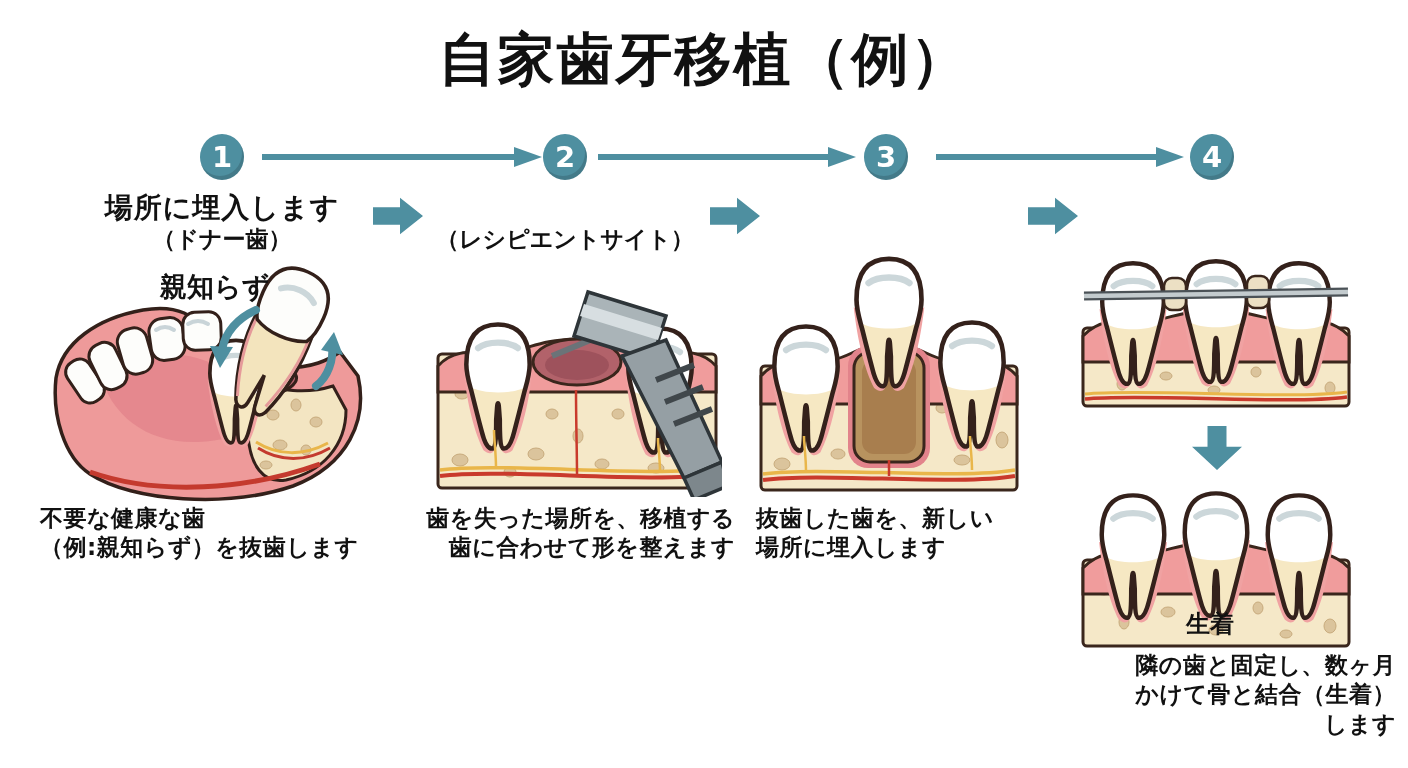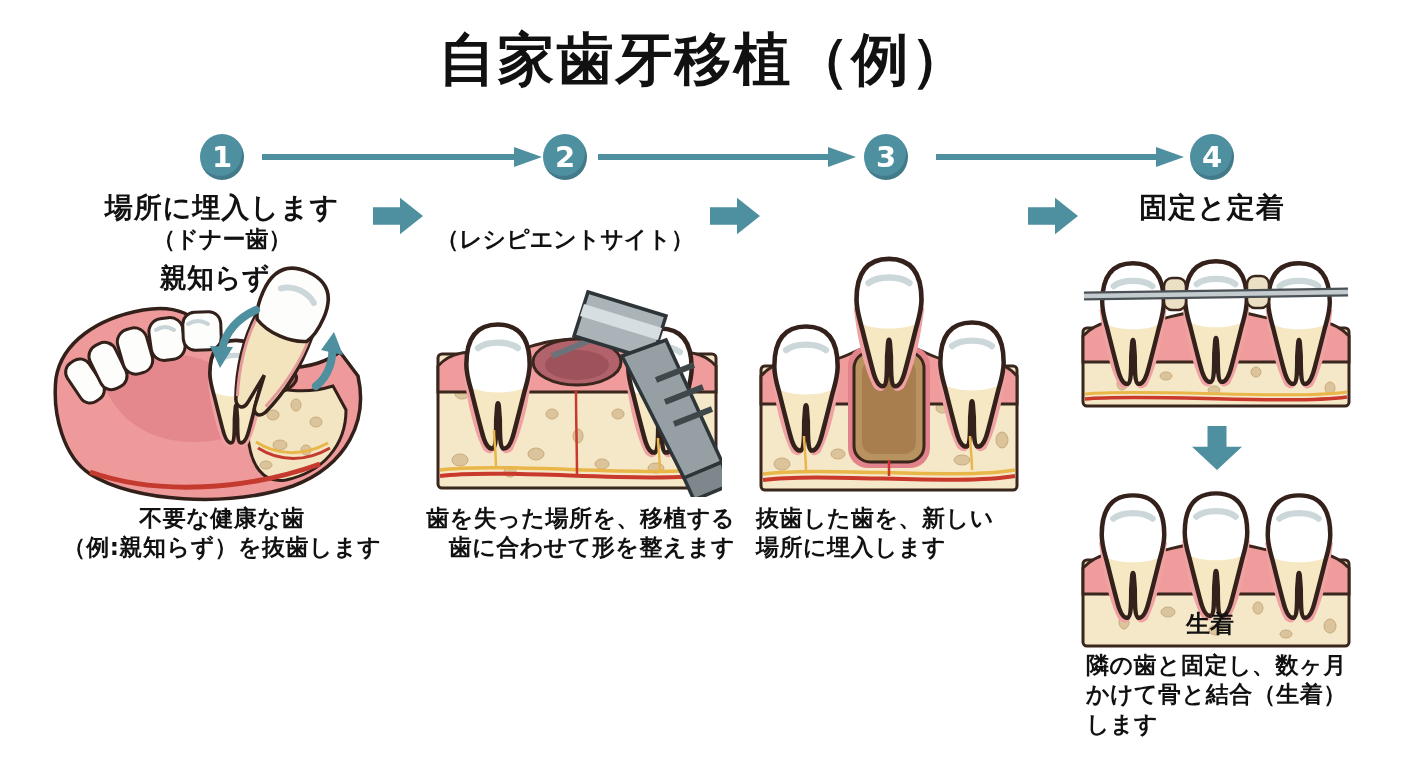--- a/index.html
+++ b/index.html
@@ -59,21 +59,20 @@
   <svg class="abs" style="left:590px;top:145px" width="272" height="24" viewBox="0 0 272 24">
     <line x1="8" y1="12" x2="238" y2="12" stroke="#4e8fa0" stroke-width="6"></line>
     <polygon points="238,2 266,12 238,22" fill="#4e8fa0"></polygon>
   </svg>
   <svg class="abs" style="left:928px;top:145px" width="262" height="24" viewBox="0 0 262 24">
     <line x1="8" y1="12" x2="228" y2="12" stroke="#4e8fa0" stroke-width="6"></line>
     <polygon points="228,2 256,12 228,22" fill="#4e8fa0"></polygon>
   </svg>
 
   <div class="abs step-title" style="left:52px;top:189px;width:340px">場所に埋入します</div>
-  <div class="abs step-title" style="left:1042px;top:189px;width:340px">固定と定着</div>
 
   <div class="abs step-sub" style="left:52px;top:224px;width:340px">（ドナー歯）</div>
   <div class="abs step-sub" style="left:395px;top:224px;width:340px">（レシピエントサイト）</div>
 
   <div class="abs block-arrow" style="left:373px;top:197px"></div>
   <div class="abs block-arrow" style="left:710px;top:197px"></div>
   <div class="abs block-arrow" style="left:1028px;top:197px"></div>
 
   <svg class="abs" style="left:28px;top:250px" width="360" height="255" viewBox="0 0 360 255">
     <path d="M28,128 C34,92 70,68 115,60 C150,54 168,66 180,84 C195,105 225,118 255,118 C285,118 300,110 312,102 L330,126 C340,170 320,215 265,236 C200,258 105,252 62,224 C36,207 24,165 28,128 Z" fill="#ee9a9a" stroke="#33201a" stroke-width="3.5"></path>
@@ -107,21 +106,21 @@
       <path d="M-33,36 C-33,8 -18,0 0,0 C18,0 33,8 33,36 C33,48 31,58 27,64 C12,72 -12,72 -27,64 C-31,58 -33,48 -33,36 Z" fill="#fdfdfb" stroke="#33201a" stroke-width="3.5"></path>
       <path d="M-18,26 C-8,18 8,18 18,26" stroke="#ccd7da" stroke-width="6" fill="none" stroke-linecap="round"></path>
     </g>
     <g>
       <path d="M228,60 C210,68 197,82 194,100" stroke="#4e8fa0" stroke-width="8" fill="none" stroke-linecap="round"></path>
       <polygon points="182,96 205,97 192,118" fill="#4e8fa0"></polygon>
       <path d="M288,136 C300,127 306,110 304,94" stroke="#4e8fa0" stroke-width="8" fill="none" stroke-linecap="round"></path>
       <polygon points="293,100 315,105 306,82" fill="#4e8fa0"></polygon>
     </g>
   </svg>
-  <div class="abs fig-label" style="left:160px;top:260px;font-size:27px">親知らず</div>
+  <div class="abs fig-label" style="left:160px;top:269px;font-size:27px">親知らず</div>
 
   <svg class="abs" style="left:432px;top:262px" width="290" height="235" viewBox="0 0 290 235">
     <rect x="6" y="92" width="278" height="134" rx="4" fill="#f5e8c8" stroke="#3a261c" stroke-width="3"></rect>
     <g fill="#dbc49c" stroke="#c8ab7d" stroke-width="1">
       <ellipse cx="30" cy="132" rx="7" ry="5"></ellipse>
         <ellipse cx="52" cy="162" rx="5" ry="7"></ellipse>
         <ellipse cx="28" cy="198" rx="8" ry="6"></ellipse>
       <ellipse cx="120" cy="152" rx="6" ry="5"></ellipse>
         <ellipse cx="104" cy="192" rx="8" ry="6"></ellipse>
         <ellipse cx="146" cy="174" rx="5" ry="7"></ellipse>
@@ -222,23 +221,23 @@
         <ellipse cx="66" cy="110" rx="4" ry="4"></ellipse>
         <ellipse cx="208" cy="162" rx="6" ry="4"></ellipse>
     </g>
     <path d="M5,122 L5,96 C28,72 56,84 78,80 C98,76 112,70 138,70 C164,70 178,76 198,80 C220,84 248,72 271,96 L271,122 Z" fill="#f09c9c" stroke="#3a261c" stroke-width="3"></path>
     <use href="#molar" xlink:href="#molar" x="17" y="18" width="76" height="134"></use>
     <use href="#molar" xlink:href="#molar" x="100" y="16" width="76" height="134"></use>
     <use href="#molar" xlink:href="#molar" x="183" y="18" width="76" height="134"></use>
   </svg>
   <div class="abs fig-label" style="left:1186px;top:608px;font-size:24px">生着</div>
 
-  <div class="abs desc" style="left:40px;top:504px;width:364px;text-align:center">不要な健康な歯
+  <div class="abs desc" style="left:40px;top:504px;width:364px;text-align:left">不要な健康な歯
 （例:親知らず）を抜歯します</div>
   <div class="abs desc" style="left:405px;top:504px;width:330px;text-align:right">歯を失った場所を、移植する
 歯に合わせて形を整えます</div>
   <div class="abs desc" style="left:756px;top:504px;width:300px;text-align:left">抜歯した歯を、新しい
 場所に埋入します</div>
-  <div class="abs desc" style="left:1086px;top:651px;width:310px;text-align:left">隣の歯と固定し、数ヶ月
+  <div class="abs desc" style="left:1086px;top:651px;width:310px;text-align:right">隣の歯と固定し、数ヶ月
 かけて骨と結合（生着）
 します</div>
 
 </div>
 
 </body></html>

